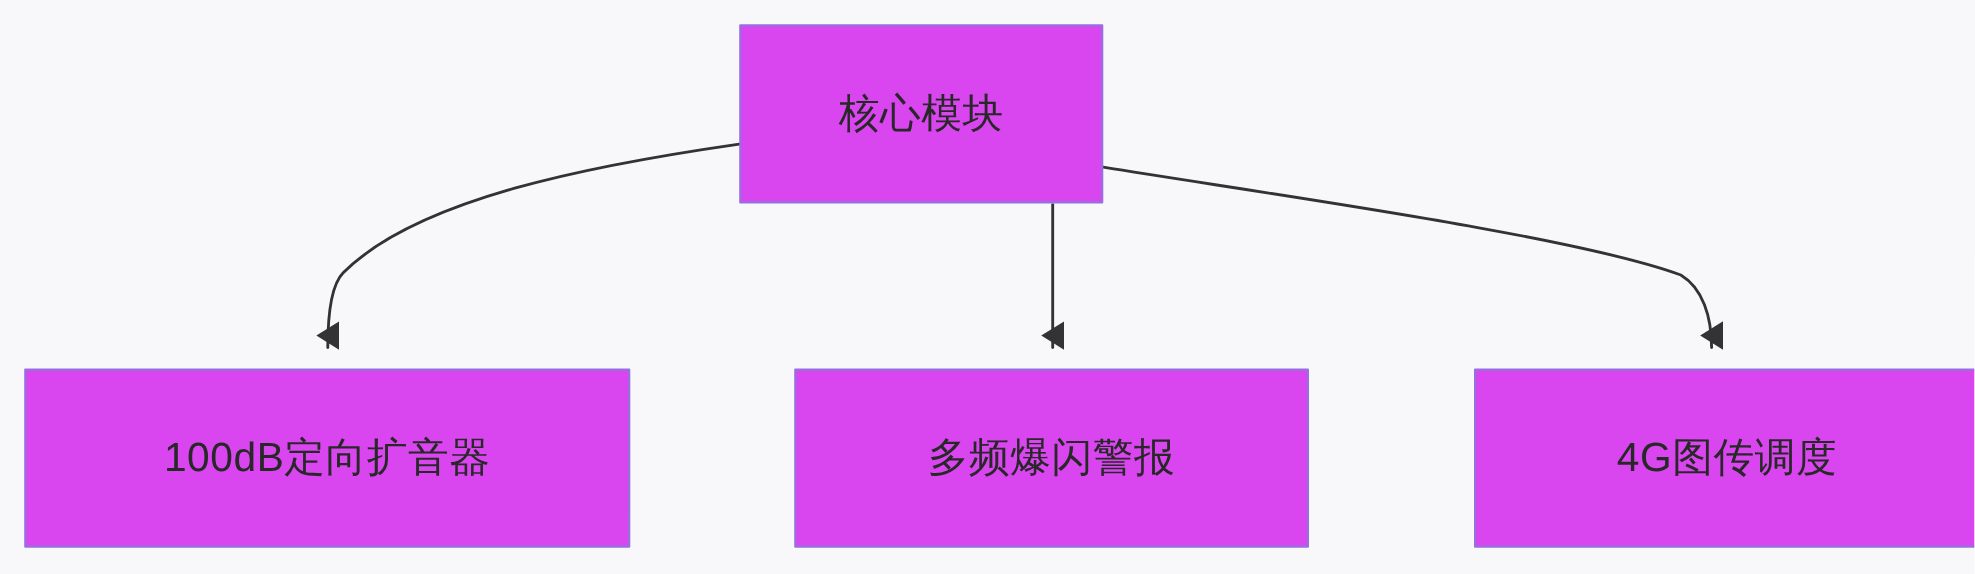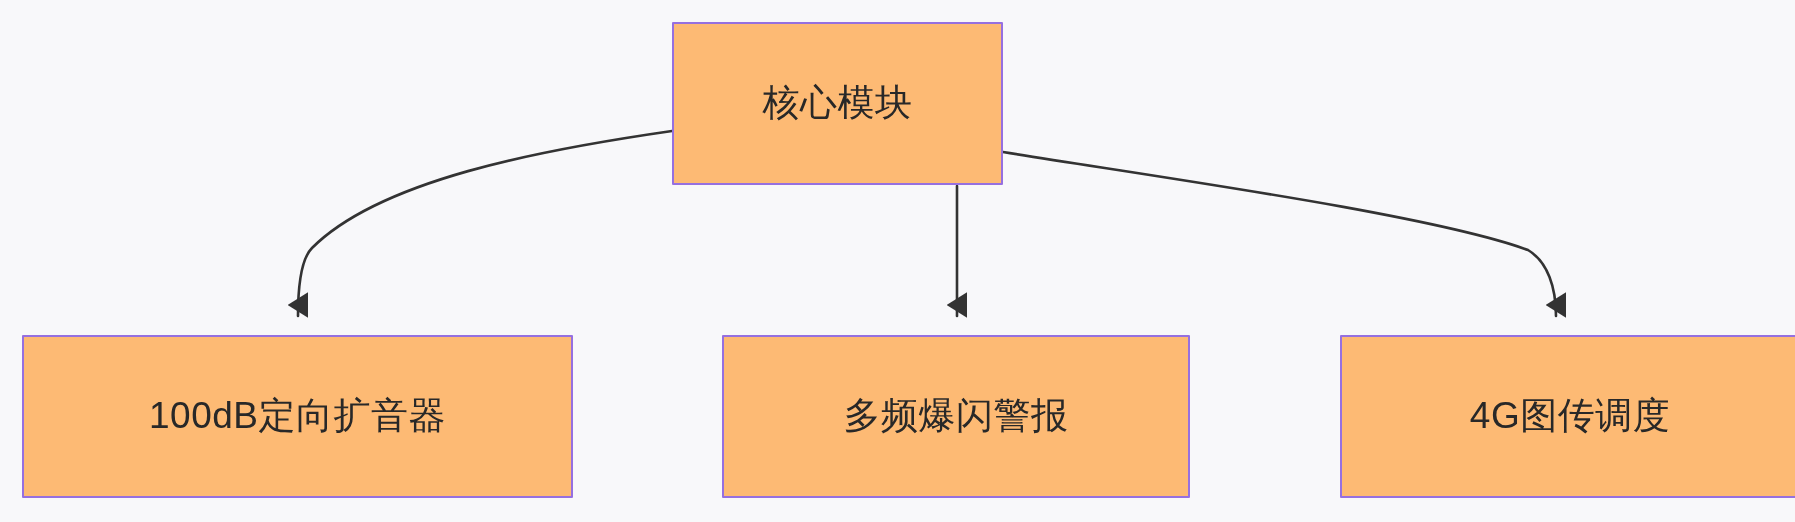--- a/index.html
+++ b/index.html
@@ -22,21 +22,21 @@
     position: absolute;
     left: 0;
     top: 0;
     width: 1795px;
     height: 522px;
     pointer-events: none;
   }
   .node {
     position: absolute;
     box-sizing: border-box;
-    background: #fdba74;
+    background: #d946ef;
     border: 2px solid #9670e0;
     border-radius: 1px;
     display: flex;
     align-items: center;
     justify-content: center;
     text-align: center;
   }
   .node-label {
     color: #282828;
     font-size: 37px;

